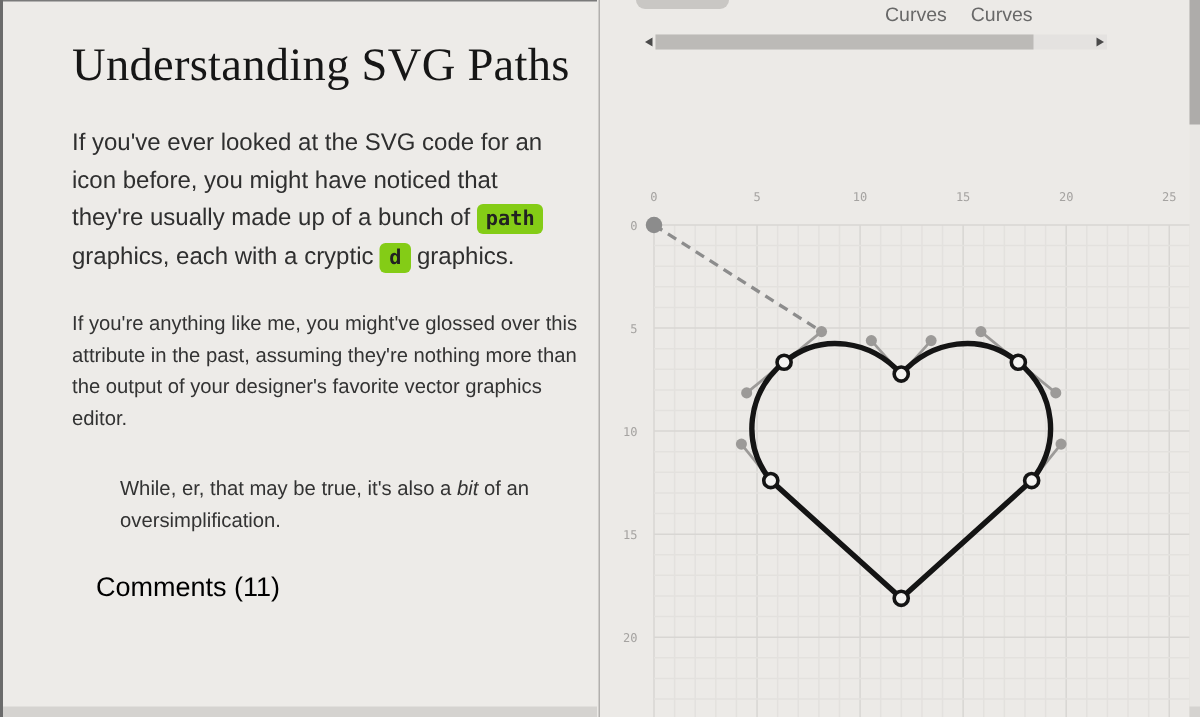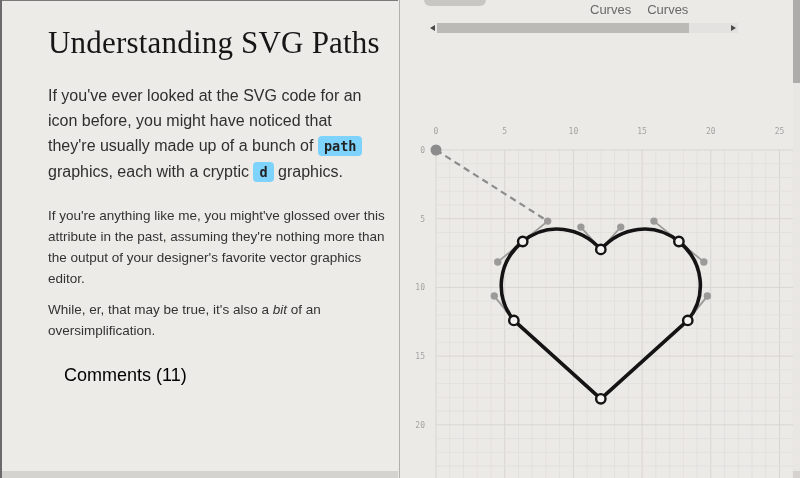--- a/index.html
+++ b/index.html
@@ -34,32 +34,32 @@
     font-size: 16px;
     line-height: 25px;
     color: #2F2F2F;
     margin-bottom: 20px;
   }
   .code-chip {
     font-family: "DejaVu Sans Mono", monospace;
     font-weight: 700;
     font-size: 13.5px;
     color: #222;
-    background: #7dd3fc;
+    background: #84cc16;
     border-radius: 4px;
     padding: 2px 6px;
   }
   .p2, .p3 {
     width: 352px;
     font-size: 13.5px;
     line-height: 21px;
     color: #333;
-    margin-bottom: 10px;
-  }
-  .p3 { margin-bottom: 24px; }
+    margin-bottom: 26px;
+  }
+  .p3 { margin-bottom: 24px; margin-left: 32px; }
   .p3 em { font-style: italic; }
   .comments {
     font-size: 18px;
     color: #000000;
     cursor: pointer;
     margin-left: 16px;
   }
   .left-bottom-strip {
     position: absolute; left: 0; bottom: 0; width: 100%; height: 7px;
     background: #D5D3D0;

